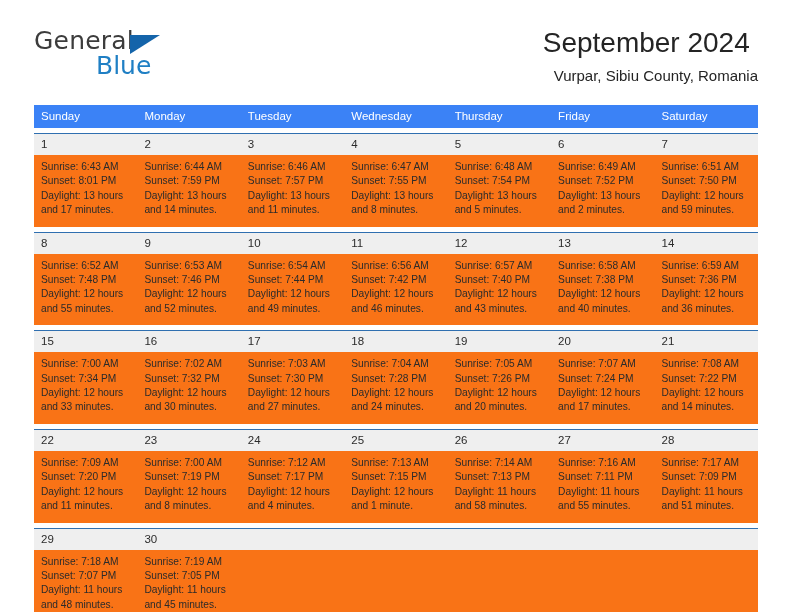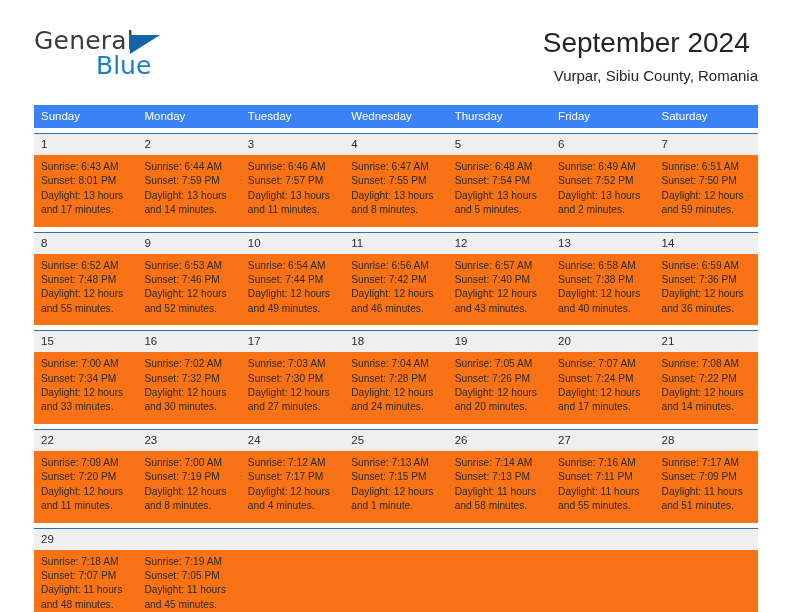--- a/index.html
+++ b/index.html
@@ -401,20 +401,21 @@
           <p>Sunset: 7:09 PM</p>
           <p>Daylight: 11 hours</p>
           <p>and 51 minutes.</p>
         </div>
       </div>
     </div>
 
     <div class="week">
       <div class="week-numbers">
         <div class="daynum">29</div>
+        <div class="daynum">30</div>
         <div class="daynum"></div>
         <div class="daynum"></div>
         <div class="daynum"></div>
         <div class="daynum"></div>
         <div class="daynum"></div>
       </div>
       <div class="week-body">
         <div class="cell">
           <p>Sunrise: 7:18 AM</p>
           <p>Sunset: 7:07 PM</p>

